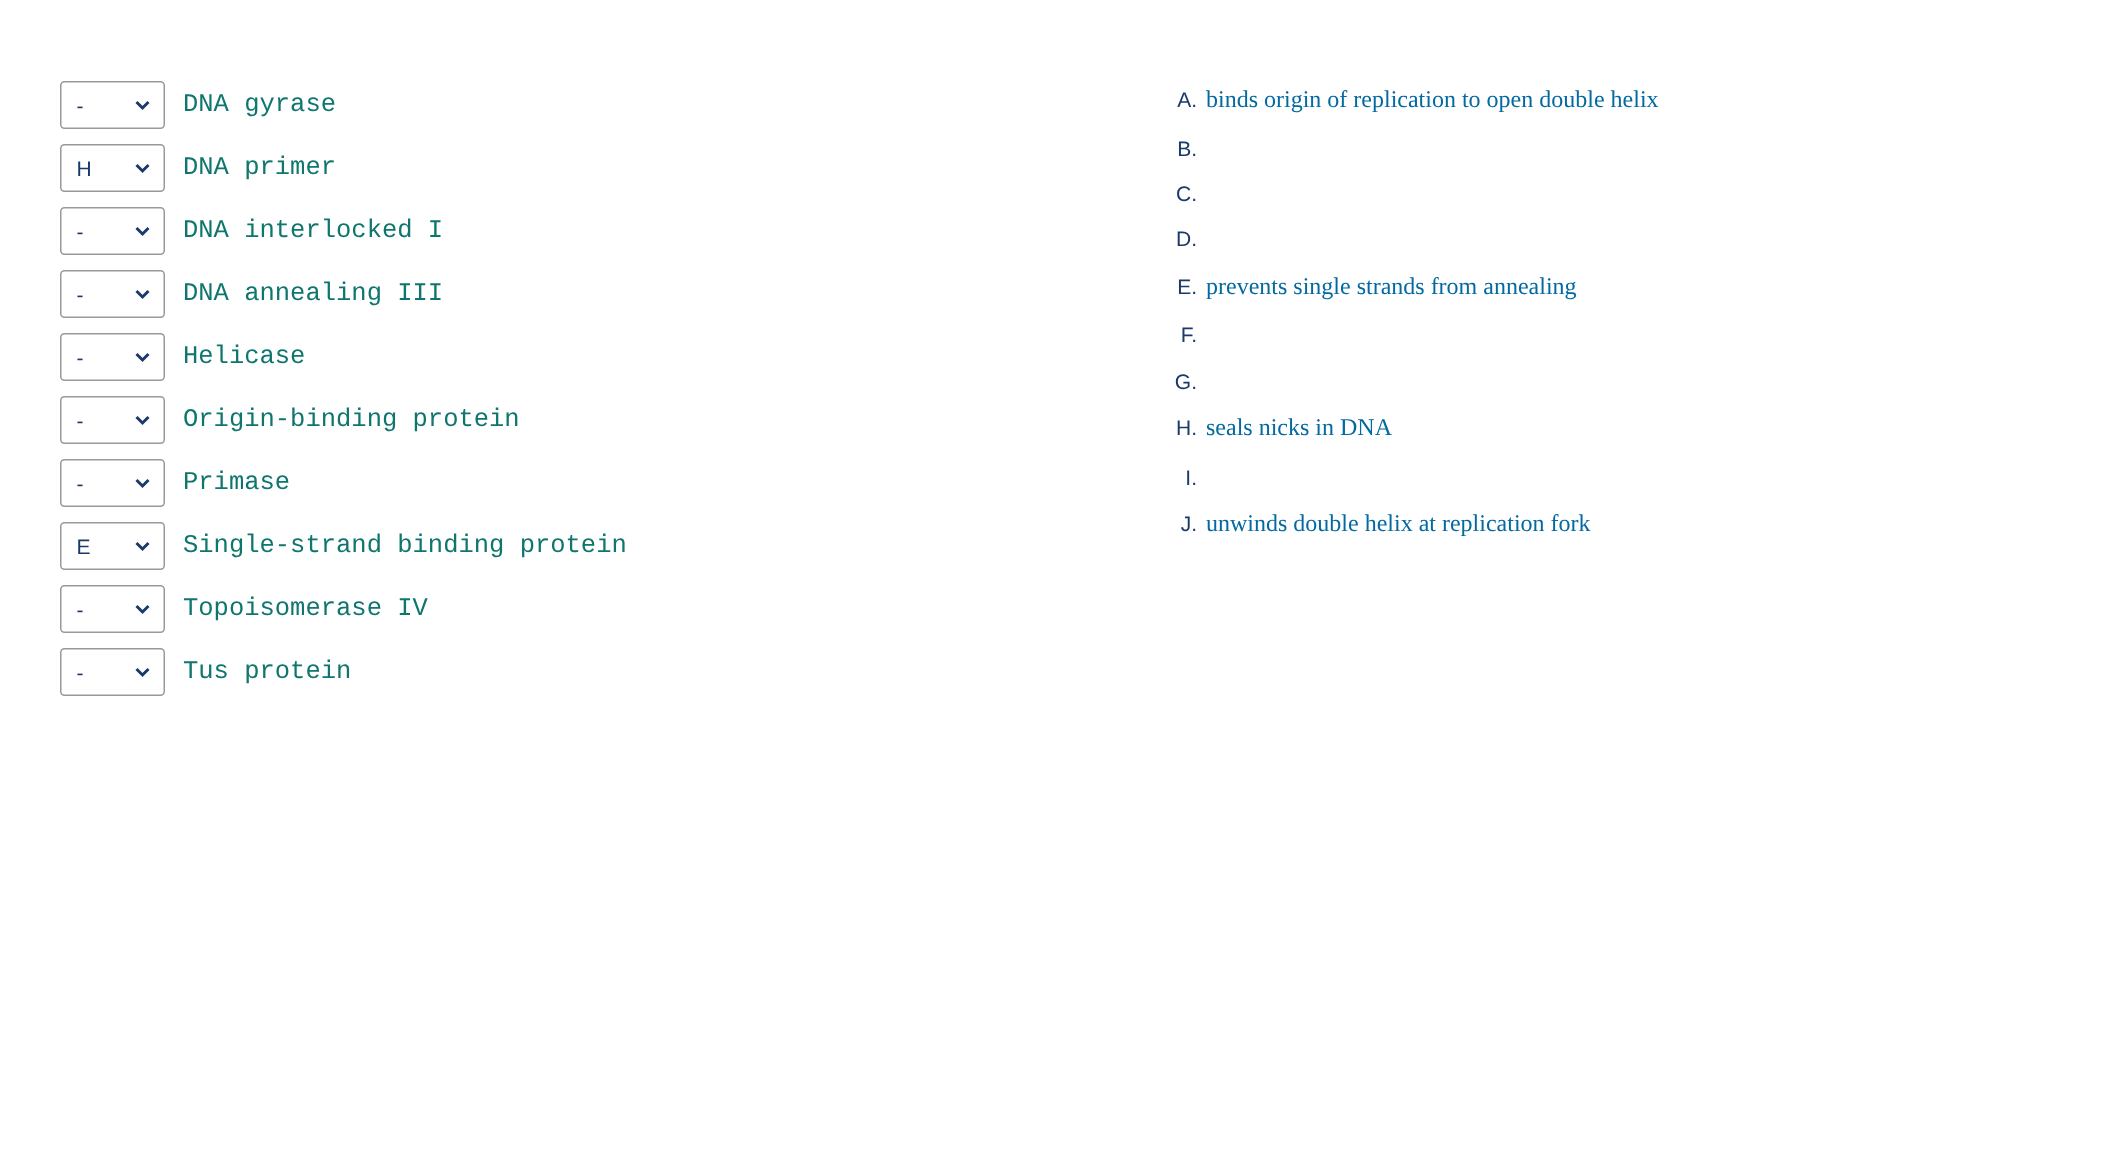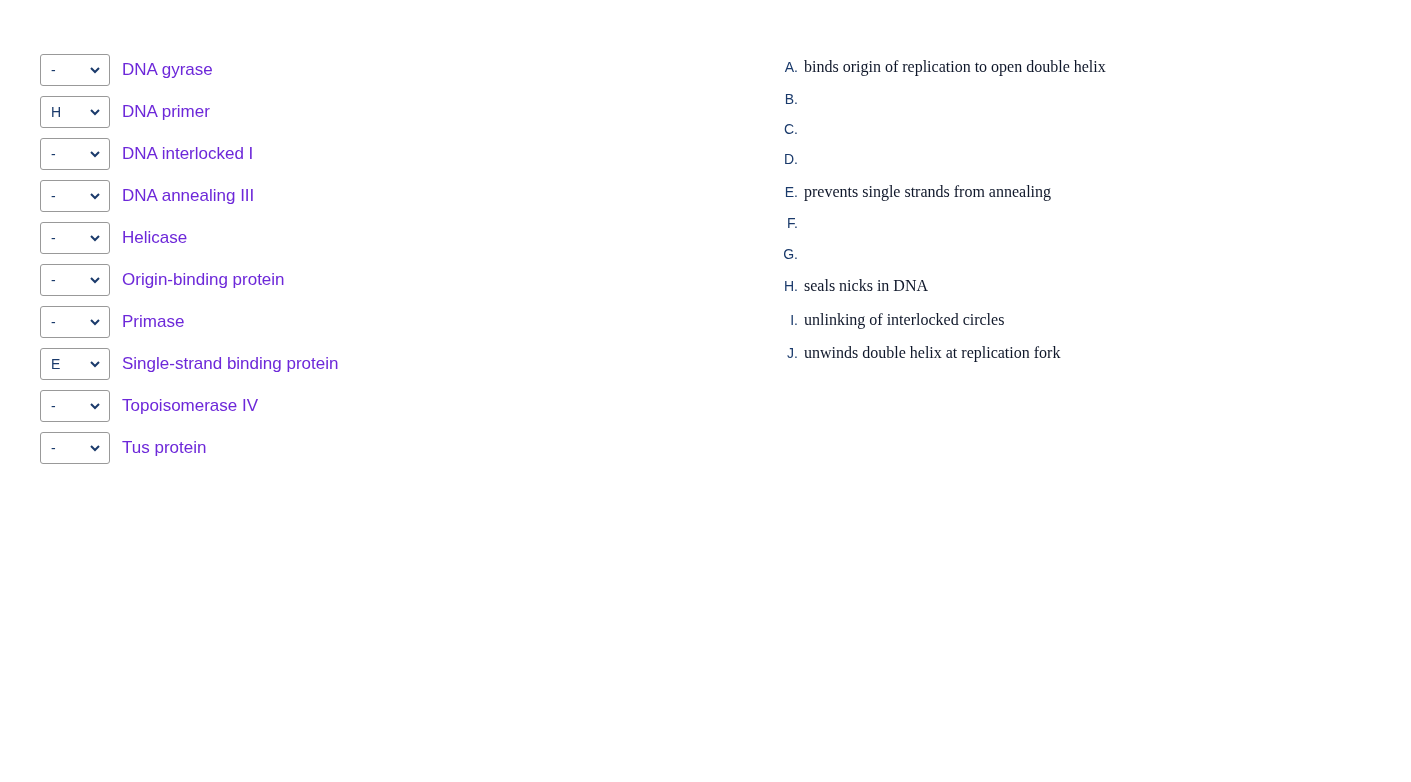--- a/index.html
+++ b/index.html
@@ -60,39 +60,39 @@
       outline: none;
       background: transparent;
       font-size: 14px;
       color: #1a3a6b;
       cursor: pointer;
       width: 100%;
       font-family: Arial, sans-serif;
     }
     .enzyme-label {
       font-size: 17px;
-      color: #6d28d9;
-      font-family: Liberation Sans, sans-serif;
+      color: #0f766e;
+      font-family: Liberation Mono, monospace;
     }
     .answer-item {
       display: flex;
       align-items: baseline;
       gap: 6px;
       font-size: 16px;
       line-height: 1.6;
     }
     .answer-letter {
       color: #1a3a6b;
       font-family: Arial, sans-serif;
       font-size: 14px;
       min-width: 18px;
       text-align: right;
     }
     .answer-text {
-      color: #0f172a;
+      color: #0369a1;
       font-family: Georgia, 'Times New Roman', serif;
     }
   </style>
 </head>
 <body>
 
 <p class="instruction"></p>
 
 <div class="main-content">
   <div class="left-column" id="left-col">
@@ -180,20 +180,19 @@
       </div>
       <div class="answer-item">
         <span class="answer-letter">G.</span>
       </div>
       <div class="answer-item">
         <span class="answer-letter">H.</span>
         <span class="answer-text">seals nicks in DNA</span>
       </div>
       <div class="answer-item">
         <span class="answer-letter">I.</span>
-        <span class="answer-text">unlinking of interlocked circles</span>
       </div>
       <div class="answer-item">
         <span class="answer-letter">J.</span>
         <span class="answer-text">unwinds double helix at replication fork</span>
       </div>
     </div>
 </div>
 
 </body></html>

